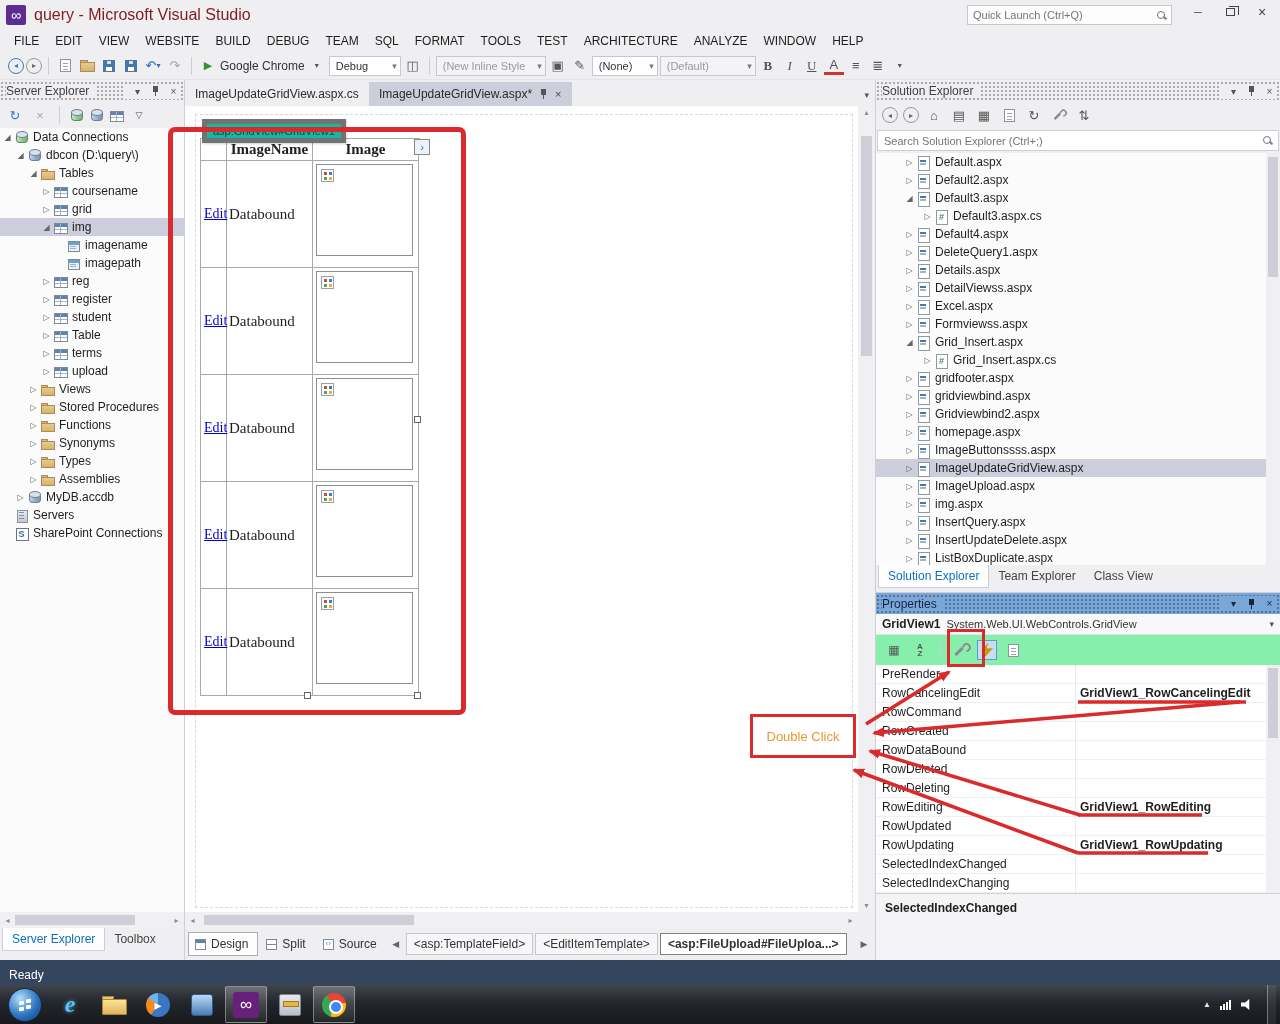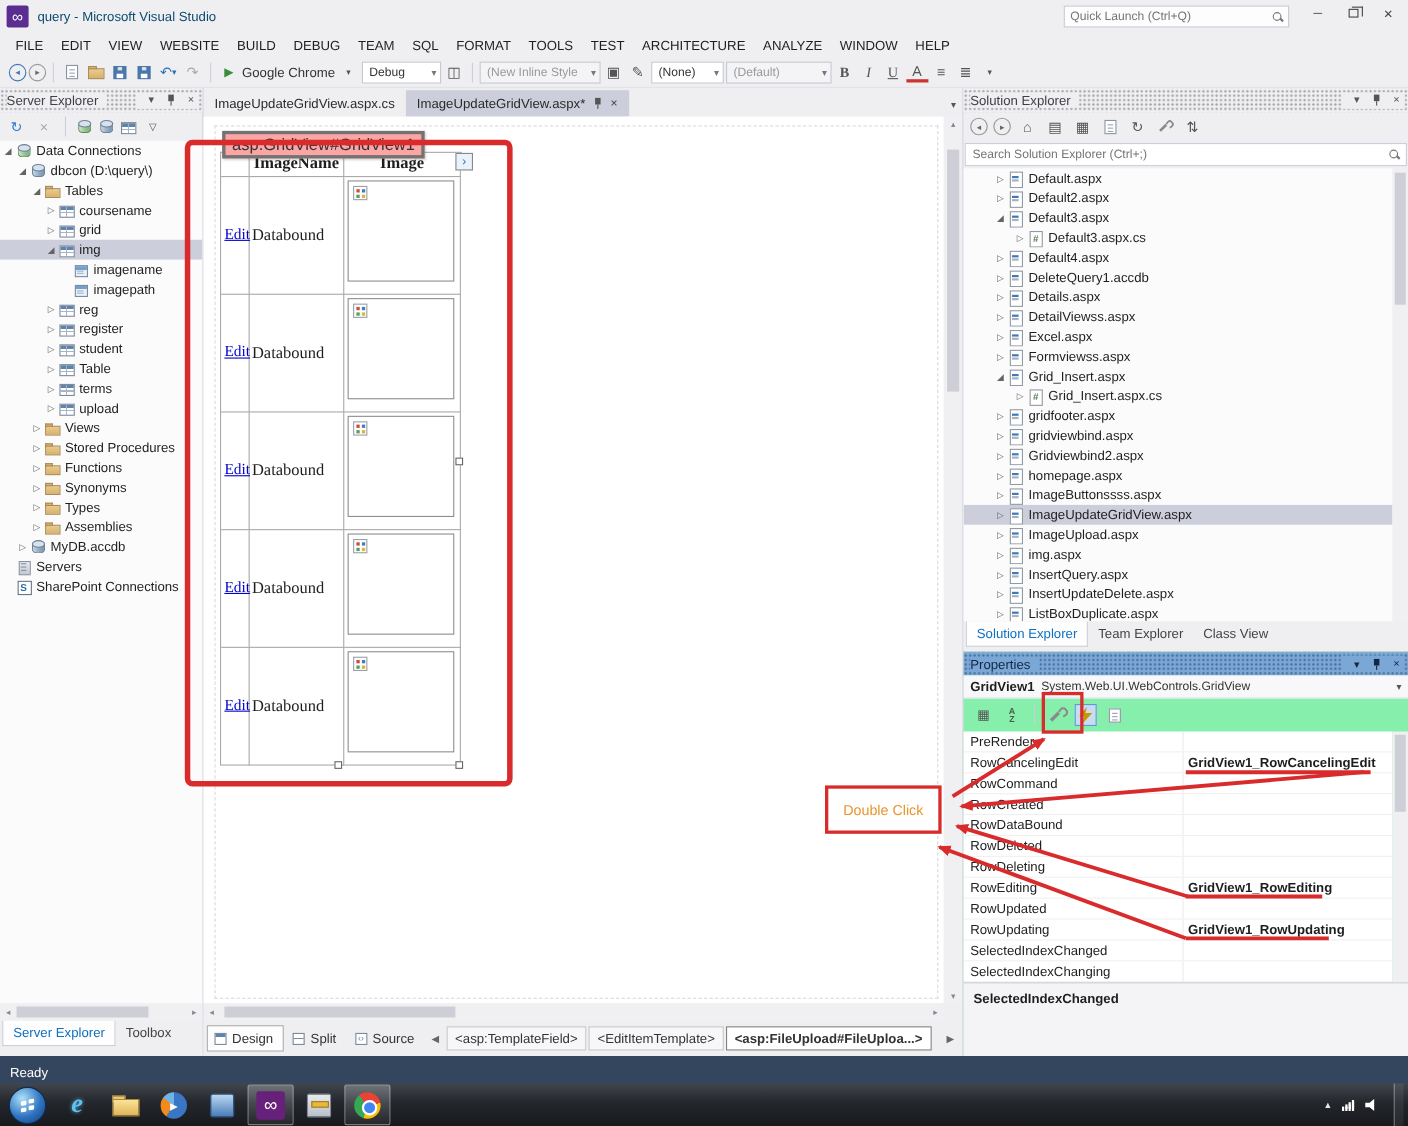--- a/index.html
+++ b/index.html
@@ -2,21 +2,21 @@
 <html style="--c-annotation_red: #D92B2B; --c-double_click_text: #E8962E; --c-selection_highlight: #CCCEDB; --c-active_tab_unfocused: #CCCEDB; --c-properties_header_blue: #7BA7D7; --c-status_bar_bg: #34455E;"><head>
 <meta charset="utf-8">
 <style>
   *{margin:0;padding:0;box-sizing:border-box}
   html,body{width:1280px;height:1024px;overflow:hidden}
   body{position:relative;font-family:"Liberation Sans",sans-serif;font-size:12px;color:#1e1e1e;background:#EFEFF2}
 
   
   .titlebar{position:absolute;left:0;top:0;width:1280px;height:30px;background:#EFEFF2;display:flex;align-items:center}
   .vs-logo{width:20px;height:20px;margin:0 8px 0 6px;background:#5C2D91;color:#fff;display:flex;align-items:center;justify-content:center;font-size:14px;border-radius:2px}
-  .title-text{font-size:12px;color:#0c4a6e}
+  .title-text{font-size:16px;color:#7f1d1d}
   .quick-launch{position:absolute;right:108px;top:5px;width:205px;height:20px;border:1px solid #C3C9D1;background:#FDFDFD;display:flex;align-items:center;padding-right:4px}
   .quick-launch input{border:0;outline:0;flex:1;font:11px "Liberation Sans",sans-serif;color:#8a8a8a;padding:0 5px;background:transparent}
   .mag{width:11px;height:11px;position:relative;flex:none}
   .mag::before{content:'';position:absolute;left:1px;top:1px;width:6px;height:6px;border:1.5px solid #777;border-radius:50%}
   .mag::after{content:'';position:absolute;left:7px;top:7px;width:4px;height:2px;background:#777;transform:rotate(45deg)}
   .win-btns{position:absolute;right:2px;top:0;display:flex}
   .win-btn{width:32px;height:24px;display:flex;align-items:center;justify-content:center;color:#444;font-size:11px}
   .restore-glyph{width:9px;height:8px;border:1px solid #444;position:relative}
   .restore-glyph::before{content:'';position:absolute;left:2px;top:-3px;width:9px;height:8px;border:1px solid #444;border-left:none;border-bottom:none}
 
@@ -72,21 +72,21 @@
 
   
   .tabstrip{position:absolute;left:0;top:0;right:0;height:26px;display:flex;align-items:flex-end}
   .etab{height:24px;padding:0 10px;display:flex;align-items:center;font-size:12px;color:#2b2b2b;white-space:nowrap}
   .etab.active{background:var(--c-active_tab_unfocused,#CCCEDB)}
   .etab .tclose{margin-left:7px;font-size:11px;color:#44464e}
   .etab .pin{margin-left:7px}
   .doc-dd{position:absolute;right:6px;bottom:6px;color:#555;font-size:9px}
   .design-area{position:absolute;left:0;top:26px;right:17px;bottom:48px;background:#fff;overflow:hidden}
   .guides{position:absolute;left:10px;top:8px;right:5px;bottom:4px;border:1px dashed #D8D8DC}
-  .ctl-tag{position:absolute;left:17px;top:13px;padding:1px 6px;background:#fca5a5;border:3px solid #737373;font-size:15px;color:#333;box-shadow:1px 1px 2px rgba(0,0,0,.18);white-space:nowrap;z-index:3}
+  .ctl-tag{position:absolute;left:17px;top:13px;padding:1px 6px;background:#14b8a6;border:5px solid #737373;font-size:11px;color:#333;box-shadow:1px 1px 2px rgba(0,0,0,.18);white-space:nowrap;z-index:3}
   .gv{position:absolute;left:15px;top:32px;width:220px;background:#fff;border-top:1px solid #A9A9A9;border-left:1px solid #A9A9A9;font-family:"Liberation Serif",serif;z-index:2}
   .gv-hrow{display:flex;height:22px}
   .gv-c{border-right:1px solid #A9A9A9;border-bottom:1px solid #A9A9A9}
   .gv-hc{display:flex;align-items:center;justify-content:center;font-weight:bold;font-size:15px}
   .w1{width:26px}.w2{width:86px}.w3{width:106px}
   .gv-row{display:flex;height:107px}
   .gv-c1{display:flex;align-items:center;padding-left:3px}
   .edit-link{color:#0000CC;text-decoration:underline;font-size:14px}
   .gv-c2{display:flex;align-items:center;padding-left:2px;font-size:15px}
   .gv-c3{position:relative}
@@ -615,21 +615,21 @@
     <span class="tree-lbl">Default3.aspx.cs</span>
   </div>
         <div class="tree-row" style="padding-left: 28px;">
     <span class="tw-arrow">▷</span>
     <span class="icn icn-aspx"></span>
     <span class="tree-lbl">Default4.aspx</span>
   </div>
         <div class="tree-row" style="padding-left: 28px;">
     <span class="tw-arrow">▷</span>
     <span class="icn icn-aspx"></span>
-    <span class="tree-lbl">DeleteQuery1.accdb</span>
+    <span class="tree-lbl">DeleteQuery1.aspx</span>
   </div>
         <div class="tree-row" style="padding-left: 28px;">
     <span class="tw-arrow">▷</span>
     <span class="icn icn-aspx"></span>
     <span class="tree-lbl">Details.aspx</span>
   </div>
         <div class="tree-row" style="padding-left: 28px;">
     <span class="tw-arrow">▷</span>
     <span class="icn icn-aspx"></span>
     <span class="tree-lbl">DetailViewss.aspx</span>

